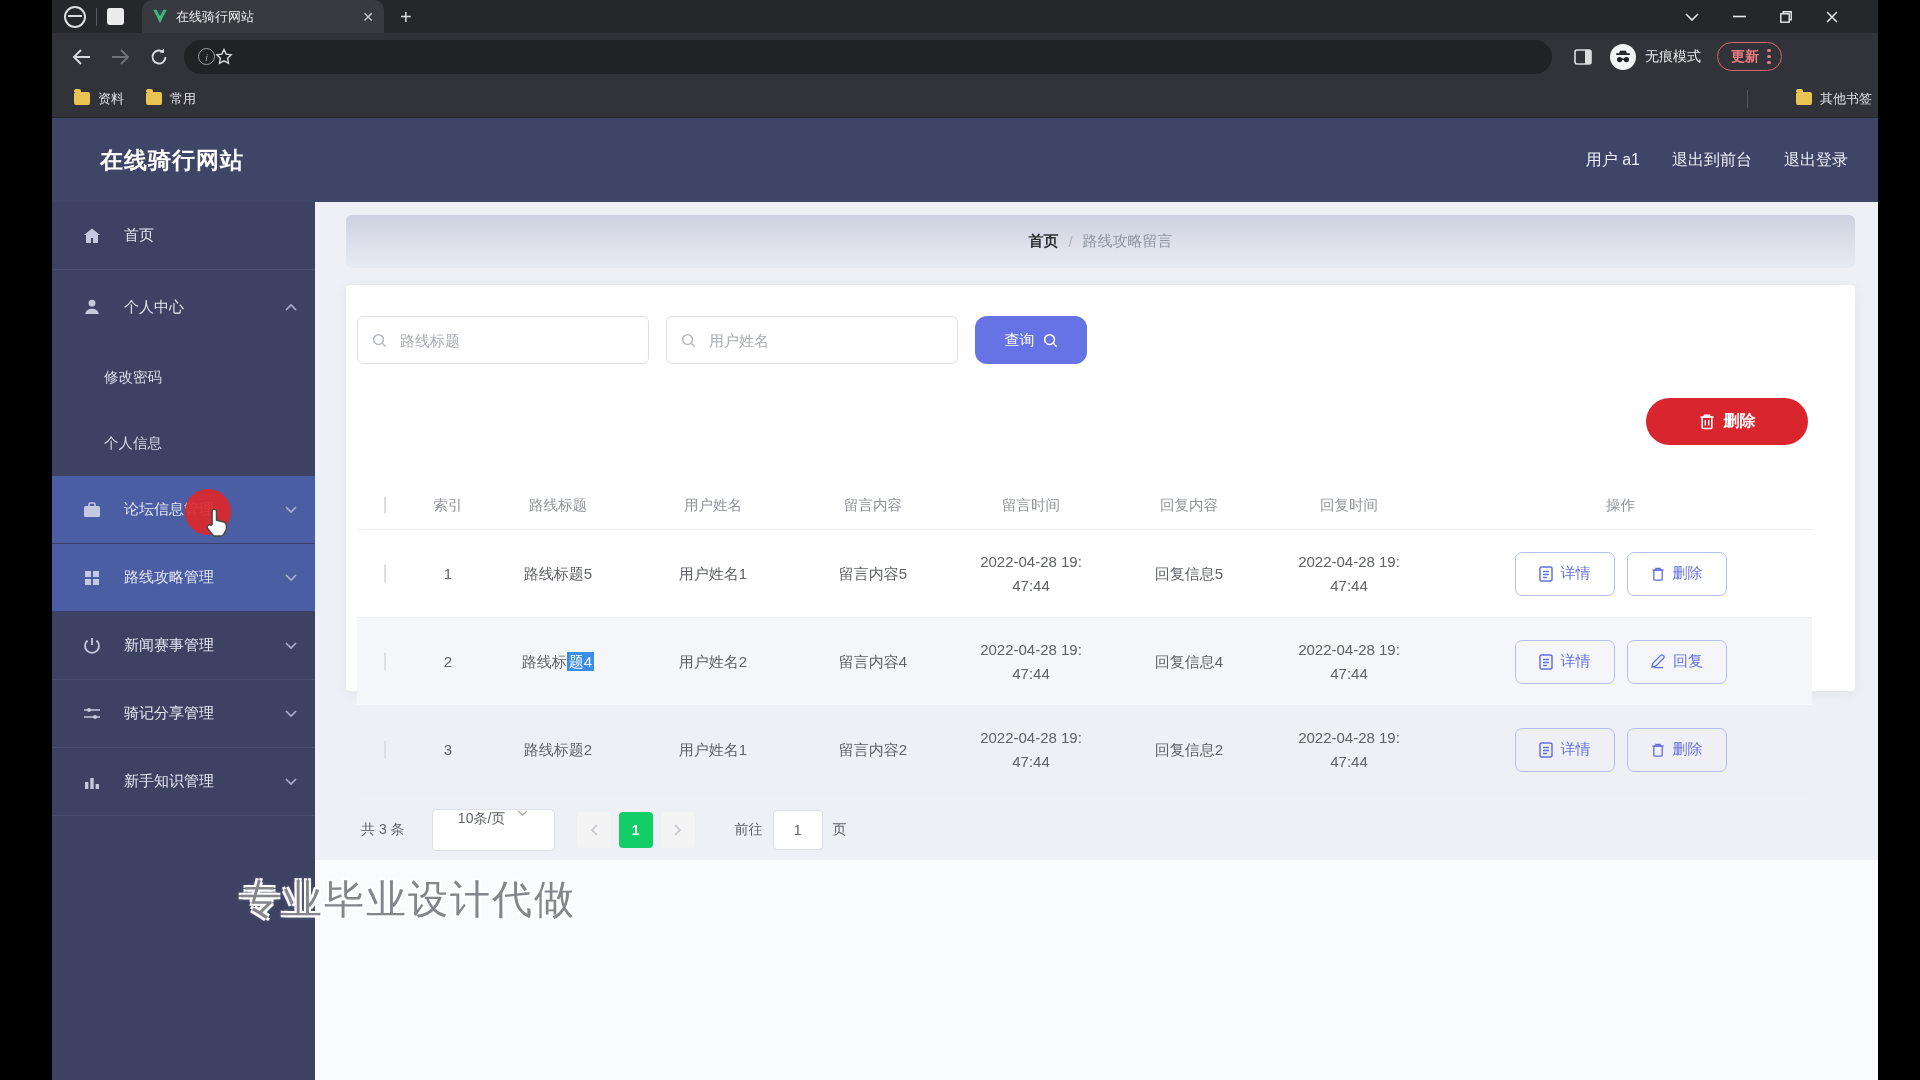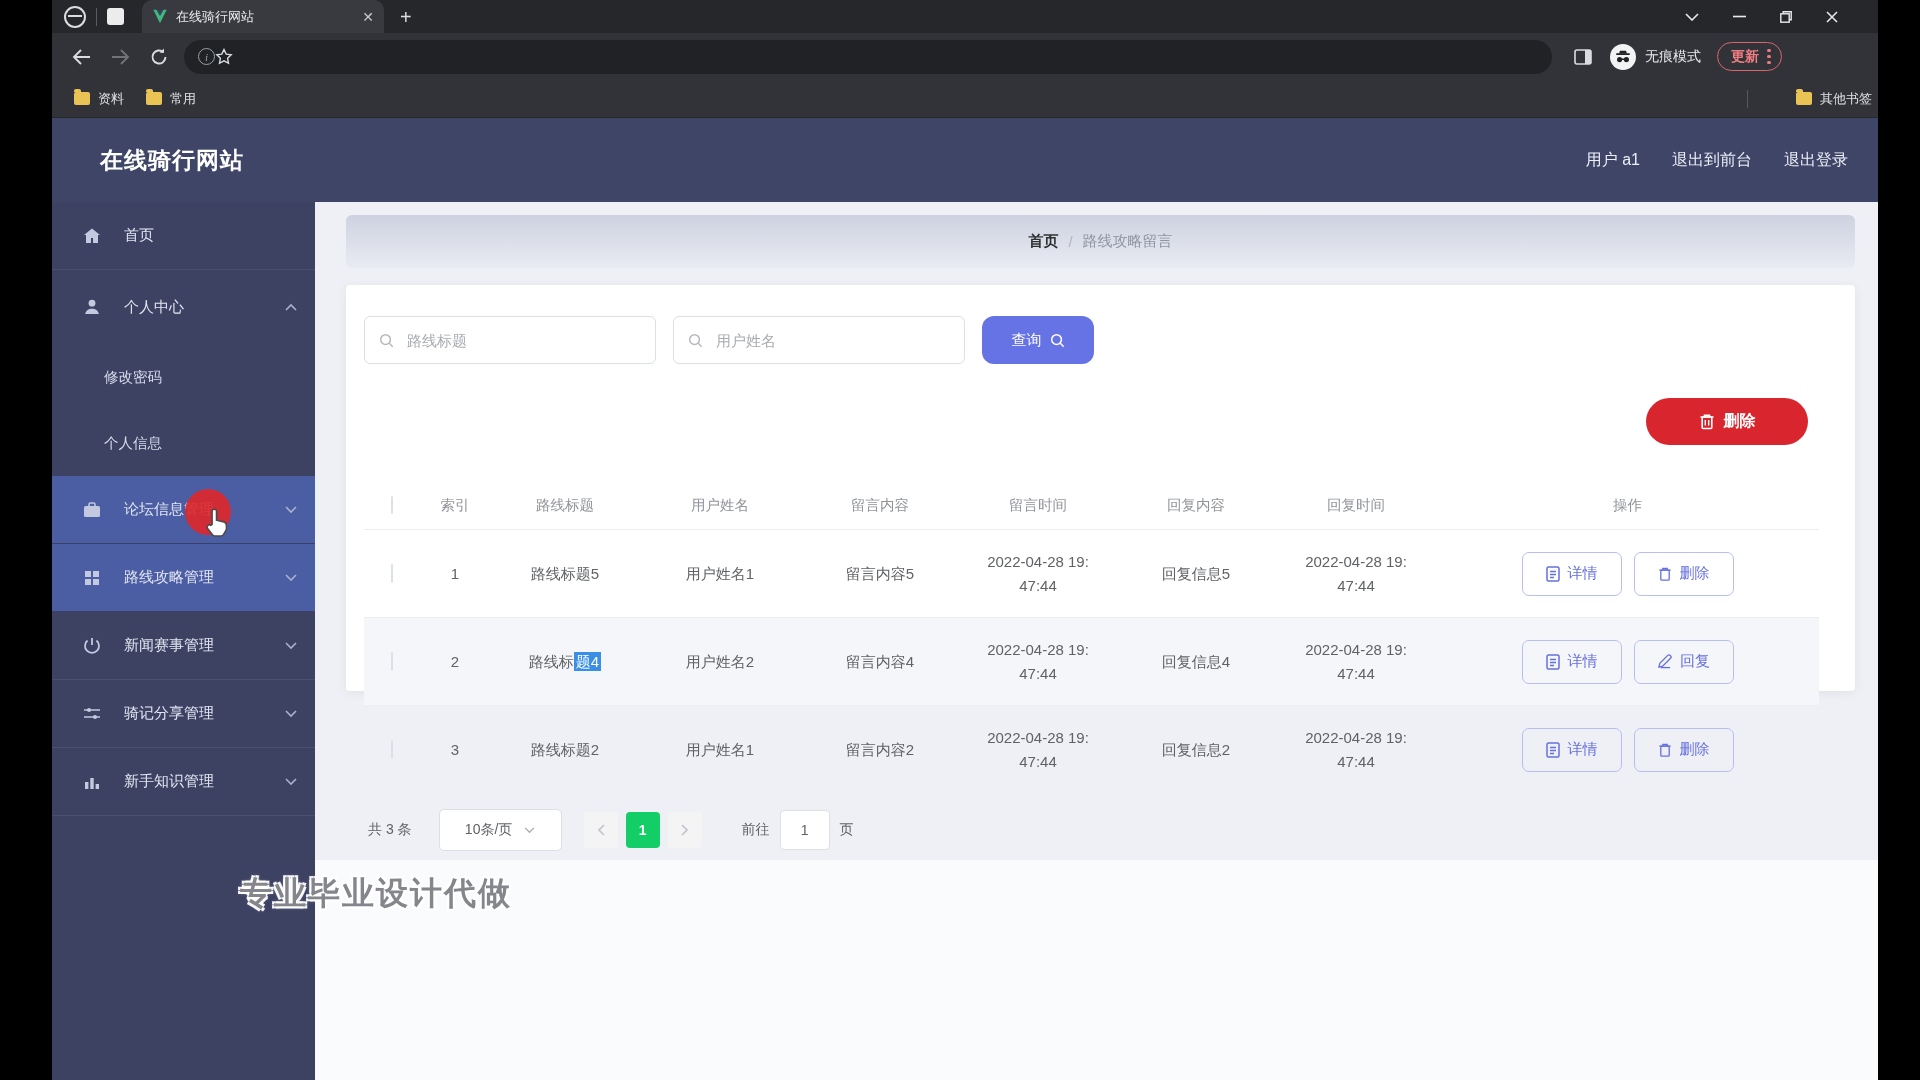--- a/index.html
+++ b/index.html
@@ -65,21 +65,21 @@
   .s-ico { width:20px; height:20px; color:#c3c9de; flex:none; }
   .cursor-fx { position:absolute; left:133px; top:287px; width:46px; height:46px; border-radius:50%; background:rgba(220,40,45,.92); z-index:5; }
   .cursor-hand { position:absolute; left:148px; top:304px; z-index:6; }
 
   .main { flex:1; position:relative; background:linear-gradient(to bottom,#eef0f5 0,#eef0f5 658px,#fafbfd 658px,#fafbfd 100%); min-width:0; }
   .crumb-card { margin:13px 23px 0 31px; height:53px; border-radius:6px; background:linear-gradient(180deg,#ced2e0,#e9ebf3); display:flex; align-items:center; justify-content:center; gap:10px; font-size:15px; }
   .crumb-home { color:#303133; font-weight:700; }
   .crumb-sep { color:#b2b5bf; }
   .crumb-cur { color:#8f96a3; }
 
-  .card { margin:17px 23px 15px 31px; height:406px; background:#fff; border-radius:4px; box-shadow:0 2px 12px rgba(0,0,0,.06); padding:31px 27px 0 18px; position:relative; }
+  .card { margin:17px 23px 15px 31px; height:406px; background:#fff; border-radius:4px; box-shadow:0 2px 12px rgba(0,0,0,.06); padding:31px 27px 0 11px; position:relative; }
   .search-row { display:flex; align-items:center; gap:17px; }
   .inp { width:292px; height:48px; border:1px solid #dcdfe6; border-radius:6px; background:#fff; position:relative; display:flex; align-items:center; }
   .inp svg { position:absolute; left:14px; color:#b6b9c0; }
   .inp input { border:none; outline:none; width:100%; height:100%; padding-left:42px; font-size:15px; color:#606266; background:transparent; font-family:inherit; }
   .inp input::placeholder { color:#a8abb2; }
   .btn-query { width:112px; height:48px; background:#6673e5; color:#fff; border:none; border-radius:12px; font-size:15px; display:flex; align-items:center; justify-content:center; gap:8px; cursor:pointer; font-family:inherit; }
   .del-row { display:flex; justify-content:flex-end; margin-top:34px; }
   .btn-del { width:162px; height:47px; margin-right:20px; background:#d9262e; border:none; border-radius:24px; color:#fff; font-size:16px; font-weight:700; display:flex; align-items:center; justify-content:center; gap:9px; cursor:pointer; font-family:inherit; }
 
   .table { margin-top:37px; width:1455px; }
@@ -88,29 +88,29 @@
   .tr { height:88px; border-bottom:1px solid #ebeef5; color:#606266; font-size:15px; }
   .tr.stripe { background:#f5f6f9; }
   .tc { text-align:center; line-height:1.55; }
   .cb { width:16px; height:16px; border:1.5px solid #dcdfe6; border-radius:3px; background:#fff; margin:0 auto; }
   .sel { background:#3a8ee6; color:#fff; padding:1px 2px; }
   .acts { display:flex; justify-content:center; gap:12px; }
   .btn-o { min-width:100px; height:44px; border:1px solid #b9bef2; border-radius:7px; background:transparent; color:#6570e0; font-size:15px; display:flex; align-items:center; justify-content:center; gap:8px; cursor:pointer; font-family:inherit; }
 
   .pager { display:flex; align-items:center; margin-top:15px; font-size:14px; color:#606266; }
   .pg-total { margin-left:4px; }
-  .pg-size { margin-left:27px; width:123px; height:42px; border:1px solid #dcdfe6; border-radius:5px; display:flex; align-items:center; justify-content:center; gap:12px; color:#606266; cursor:pointer; background:#fff; }
+  .pg-size { margin-left:27px; width:123px; height:42px; border:1px solid #dcdfe6; border-radius:5px; display:flex; align-items:flex-start; justify-content:center; gap:12px; color:#606266; cursor:pointer; background:#fff; }
   .pg-size .chev { color:#a9acb3; }
   .pg-btn { width:34px; height:36px; border-radius:4px; background:#f4f4f5; color:#c0c4cc; display:flex; align-items:center; justify-content:center; margin-left:8px; cursor:pointer; }
   .pg-btn.first { margin-left:22px; }
   .pg-cur { width:34px; height:36px; border-radius:4px; background:#13ce66; color:#fff; font-weight:700; display:flex; align-items:center; justify-content:center; margin-left:8px; }
   .pg-goto { margin-left:40px; }
   .pg-input { width:50px; height:40px; border:1px solid #dcdfe6; border-radius:4px; text-align:center; font-size:14px; color:#606266; margin:0 10px; outline:none; font-family:inherit; }
 
-  .watermark { position:absolute; left:188px; top:872px; z-index:50; font-size:32px; font-weight:700; color:#84868b; letter-spacing:2px;
+  .watermark { position:absolute; left:188px; top:872px; z-index:50; font-size:40px; font-weight:400; color:#84868b; letter-spacing:2px;
     text-shadow:2px 2px 0 rgba(255,255,255,.95),-2px -2px 0 rgba(255,255,255,.95),2px -2px 0 rgba(255,255,255,.95),-2px 2px 0 rgba(255,255,255,.95),0 0 4px rgba(255,255,255,.8); }
 </style>
 </head>
 <body>
 
 <div class="screen">
   <div class="content">
 
     <div class="tabstrip">
       <div class="tab-globe"></div>

